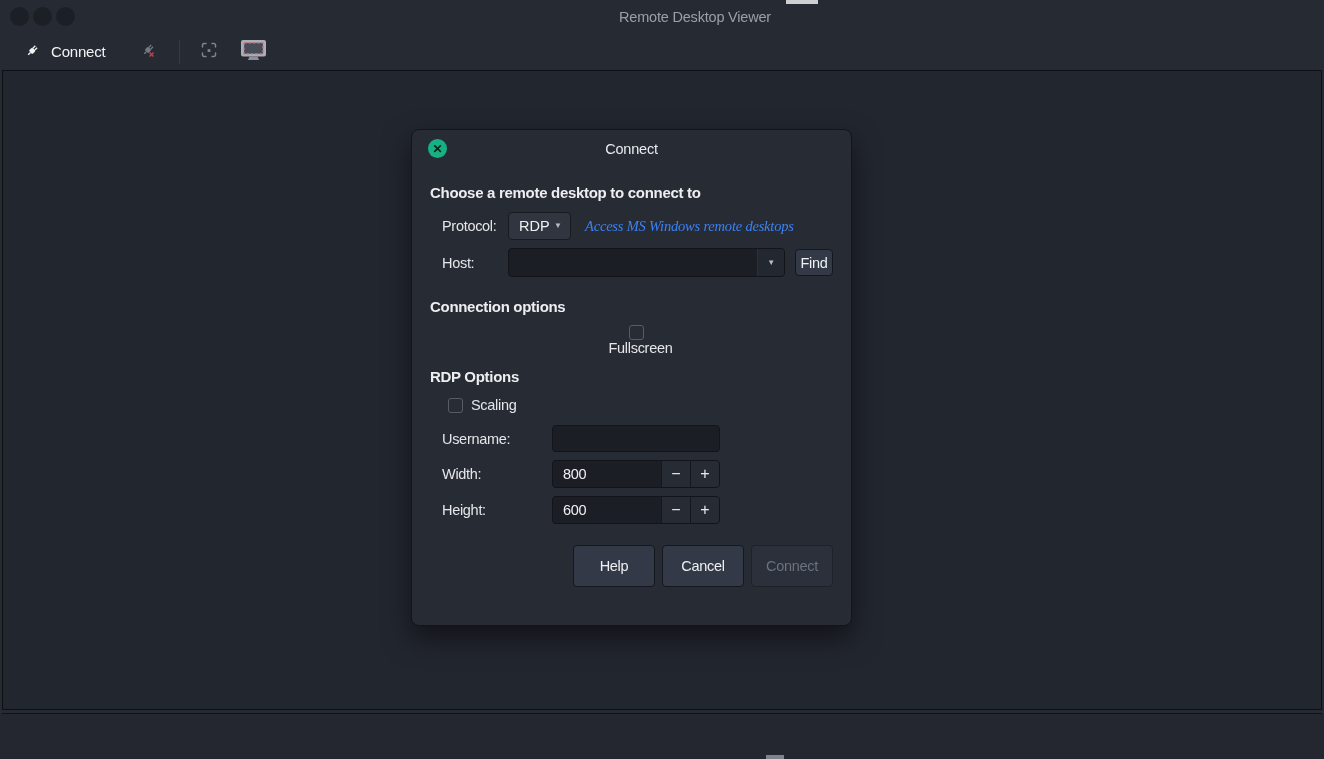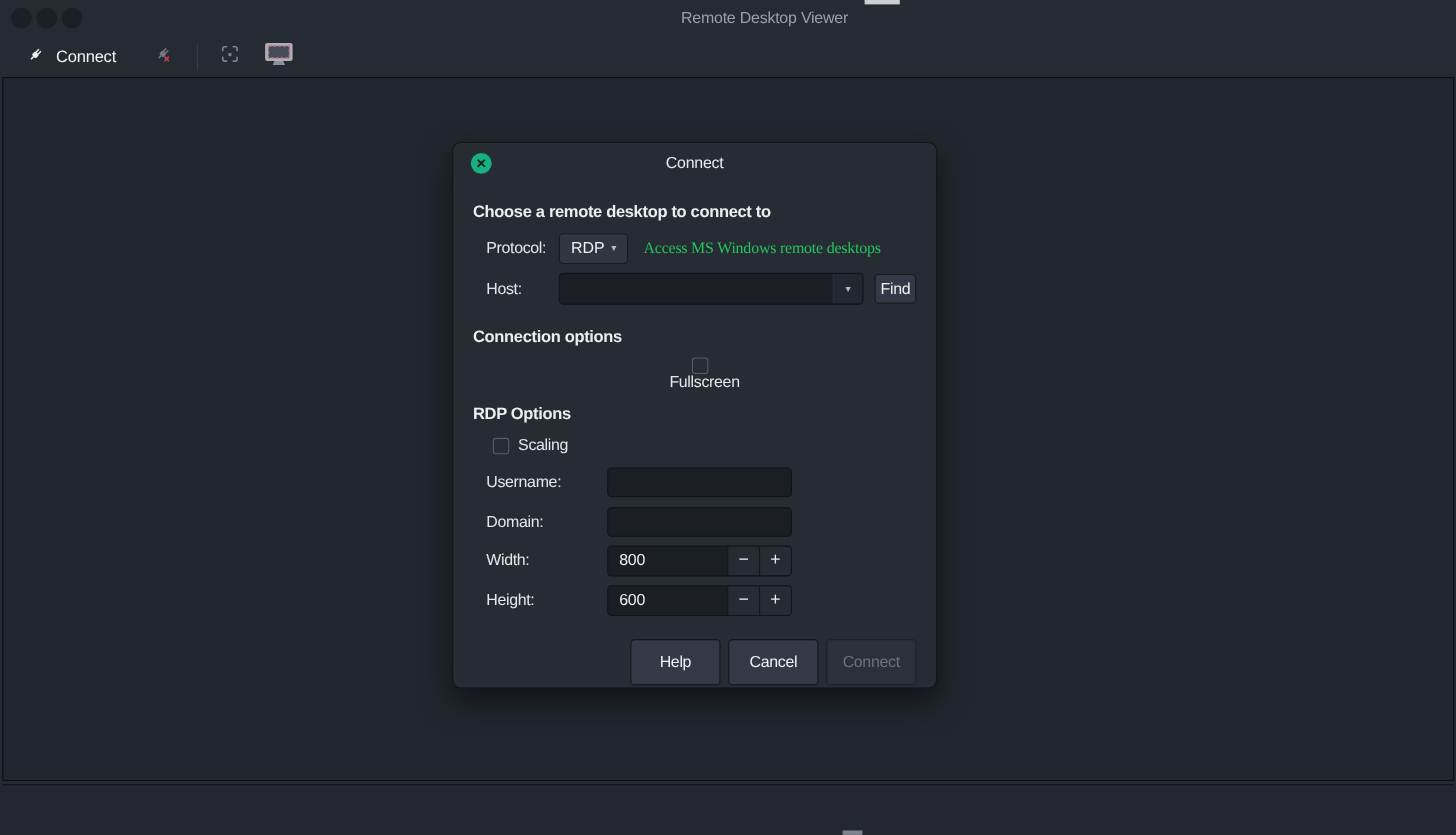--- a/index.html
+++ b/index.html
@@ -79,21 +79,21 @@
   .row-domain { margin-top: 9px; height: 27px; }
   .row-width { margin-top: 8px; height: 28px; }
   .row-height { margin-top: 8px; height: 28px; }
 
   .combo-btn {
     width: 63px; height: 28px; background: #30353f; border: 1px solid #171a20; border-radius: 4px;
     display: flex; align-items: center; justify-content: space-between; padding: 0 8px 0 10px;
     color: #eef0f2; font-size: 14.5px; cursor: default;
   }
   .arrow { font-size: 8px; color: #b7bcc4; line-height: 1; }
-  .hint { font-family: "Liberation Serif", "DejaVu Serif", serif; font-size: 14.5px; color: #22c55e; margin-left: 14px; letter-spacing: -0.2px; white-space: nowrap; }
+  .hint { font-style: italic; font-family: "Liberation Serif", "DejaVu Serif", serif; font-size: 14.5px; color: #3b82f6; margin-left: 14px; letter-spacing: -0.2px; white-space: nowrap; }
 
   .host-combo {
     width: 278px; height: 29px; background: #1b1e25; border: 1px solid #121419; border-radius: 4px;
     display: flex; align-items: stretch; overflow: hidden;
   }
   .host-combo input { flex: 1; min-width: 0; background: transparent; border: none; outline: none; color: #e8eaec; font-size: 14px; padding: 0 8px; font-family: inherit; }
   .host-arrow { width: 27px; flex: none; background: #232730; border-left: 1px solid #2b303a; display: flex; align-items: center; justify-content: center; }
 
   .btn {
     background: #333946; border: 1px solid #14171d; border-radius: 4px; color: #eef0f2;
@@ -231,24 +231,20 @@
     <div class="row row-check row-scaling">
       <span class="checkbox"></span>
       <label>Scaling</label>
     </div>
 
     <div class="row g2 row-username">
       <label>Username:</label>
       <input type="text" class="text-input" value="" style="">
     </div>
 
-    <div class="row g2 row-domain">
-      <label>Domain:</label>
-      <input type="text" class="text-input" value="" style="">
-    </div>
 
     <div class="row g2 row-width">
       <label>Width:</label>
       <div class="spin">
         <input type="text" value="800" style="">
         <div class="spin-btn">−</div>
         <div class="spin-btn">+</div>
       </div>
     </div>
 

